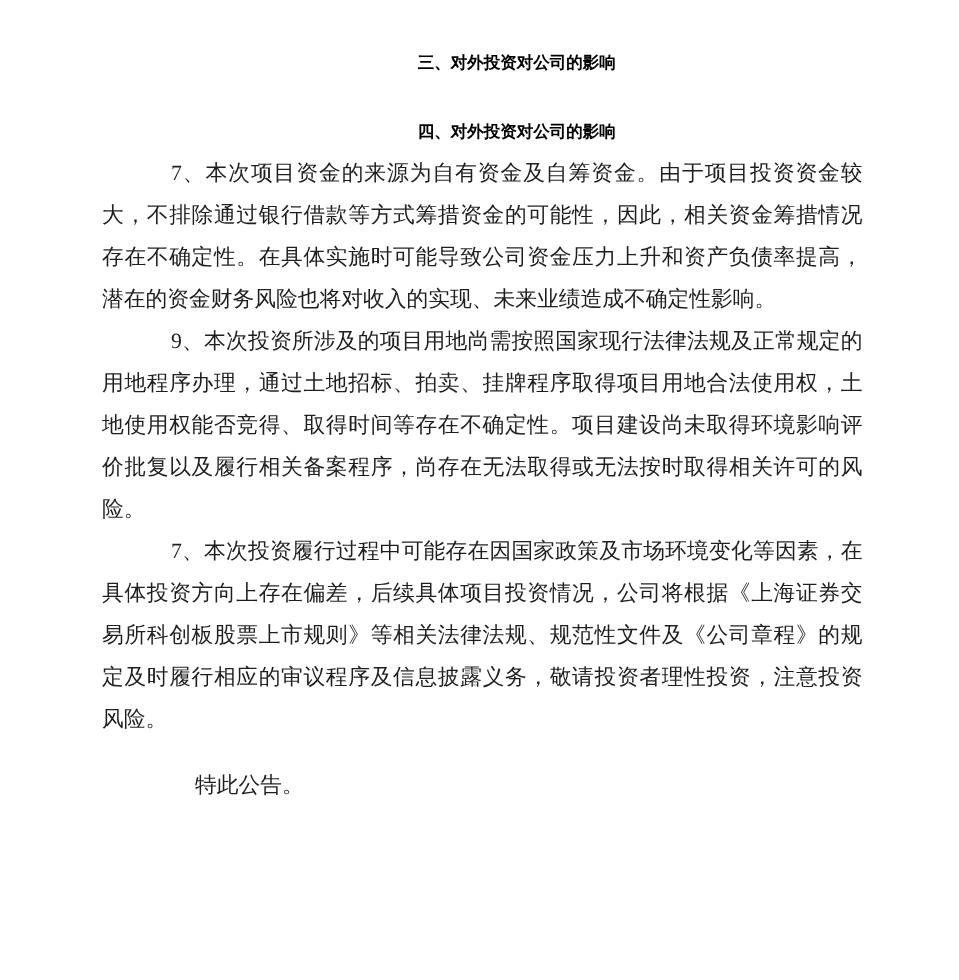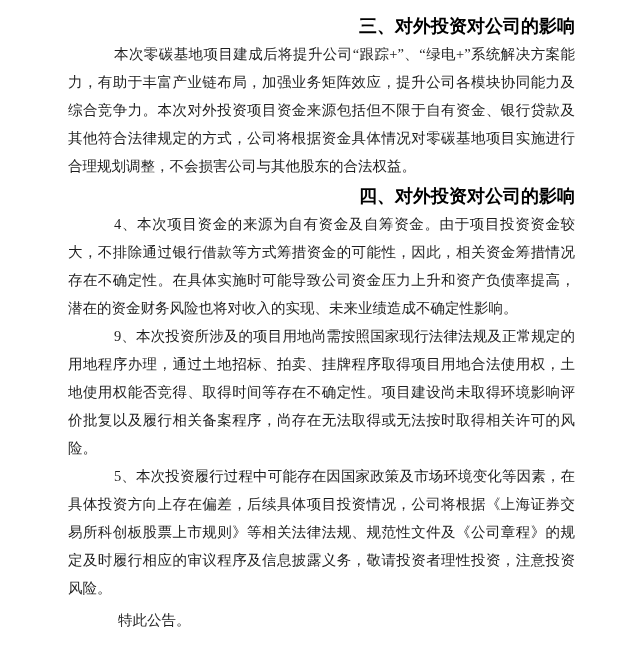--- a/index.html
+++ b/index.html
@@ -19,52 +19,51 @@
     position: absolute;
     left: 68px;
     top: 10px;
     width: 507px;
     font-size: 14.5px;
     line-height: 28px;
     color: #1e1e1e;
     text-align: justify;
   }
   .heading {
-    font-size: 18px;
+    font-size: 11px;
     font-weight: 700;
     color: #000000;
-    margin: 2px 0 0 0;
+    margin: 18px 0 0 0;
     text-indent: 46px;
-    text-align: right;
+    text-align: center;
     line-height: 28px;
   }
   .para {
     margin: 0;
     text-indent: 46px;
   }
   .closing {
-    margin: 4px;
+    margin: 16px;
     text-indent: 46px;
     text-align: left;
   }
 </style>
 </head>
 <body>
 
 <div class="page">
   <div class="content">
 
     <h2 class="heading">三、对外投资对公司的影响</h2>
 
-    <p class="para">本次零碳基地项目建成后将提升公司“跟踪+”、“绿电+”系统解决方案能力，有助于丰富产业链布局，加强业务矩阵效应，提升公司各模块协同能力及综合竞争力。本次对外投资项目资金来源包括但不限于自有资金、银行贷款及其他符合法律规定的方式，公司将根据资金具体情况对零碳基地项目实施进行合理规划调整，不会损害公司与其他股东的合法权益。</p>
 
     <h2 class="heading">四、对外投资对公司的影响</h2>
 
-    <p class="para">4、本次项目资金的来源为自有资金及自筹资金。由于项目投资资金较大，不排除通过银行借款等方式筹措资金的可能性，因此，相关资金筹措情况存在不确定性。在具体实施时可能导致公司资金压力上升和资产负债率提高，潜在的资金财务风险也将对收入的实现、未来业绩造成不确定性影响。</p>
+    <p class="para">7、本次项目资金的来源为自有资金及自筹资金。由于项目投资资金较大，不排除通过银行借款等方式筹措资金的可能性，因此，相关资金筹措情况存在不确定性。在具体实施时可能导致公司资金压力上升和资产负债率提高，潜在的资金财务风险也将对收入的实现、未来业绩造成不确定性影响。</p>
 
     <p class="para">9、本次投资所涉及的项目用地尚需按照国家现行法律法规及正常规定的用地程序办理，通过土地招标、拍卖、挂牌程序取得项目用地合法使用权，土地使用权能否竞得、取得时间等存在不确定性。项目建设尚未取得环境影响评价批复以及履行相关备案程序，尚存在无法取得或无法按时取得相关许可的风险。</p>
 
-    <p class="para">5、本次投资履行过程中可能存在因国家政策及市场环境变化等因素，在具体投资方向上存在偏差，后续具体项目投资情况，公司将根据《上海证券交易所科创板股票上市规则》等相关法律法规、规范性文件及《公司章程》的规定及时履行相应的审议程序及信息披露义务，敬请投资者理性投资，注意投资风险。</p>
+    <p class="para">7、本次投资履行过程中可能存在因国家政策及市场环境变化等因素，在具体投资方向上存在偏差，后续具体项目投资情况，公司将根据《上海证券交易所科创板股票上市规则》等相关法律法规、规范性文件及《公司章程》的规定及时履行相应的审议程序及信息披露义务，敬请投资者理性投资，注意投资风险。</p>
 
     <p class="closing">特此公告。</p>
 
   </div>
 </div>
 
 </body></html>

